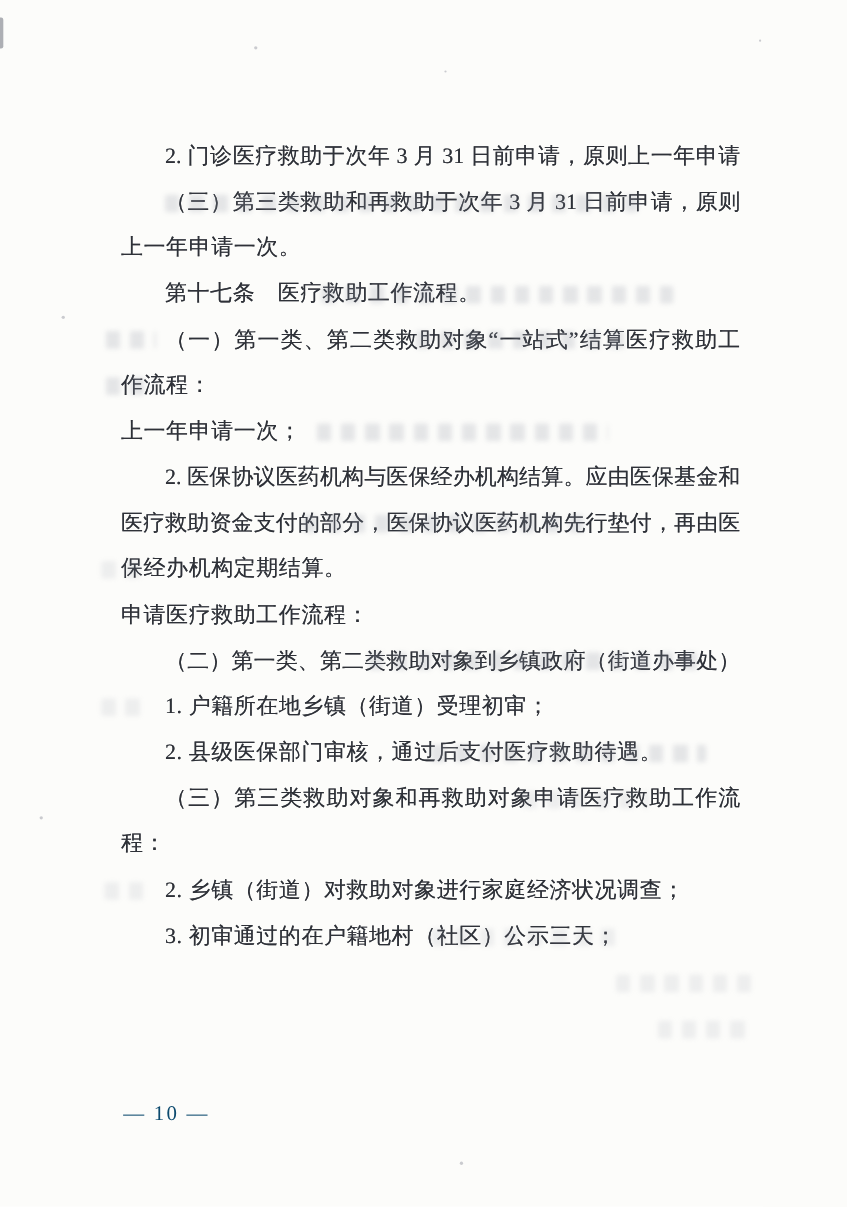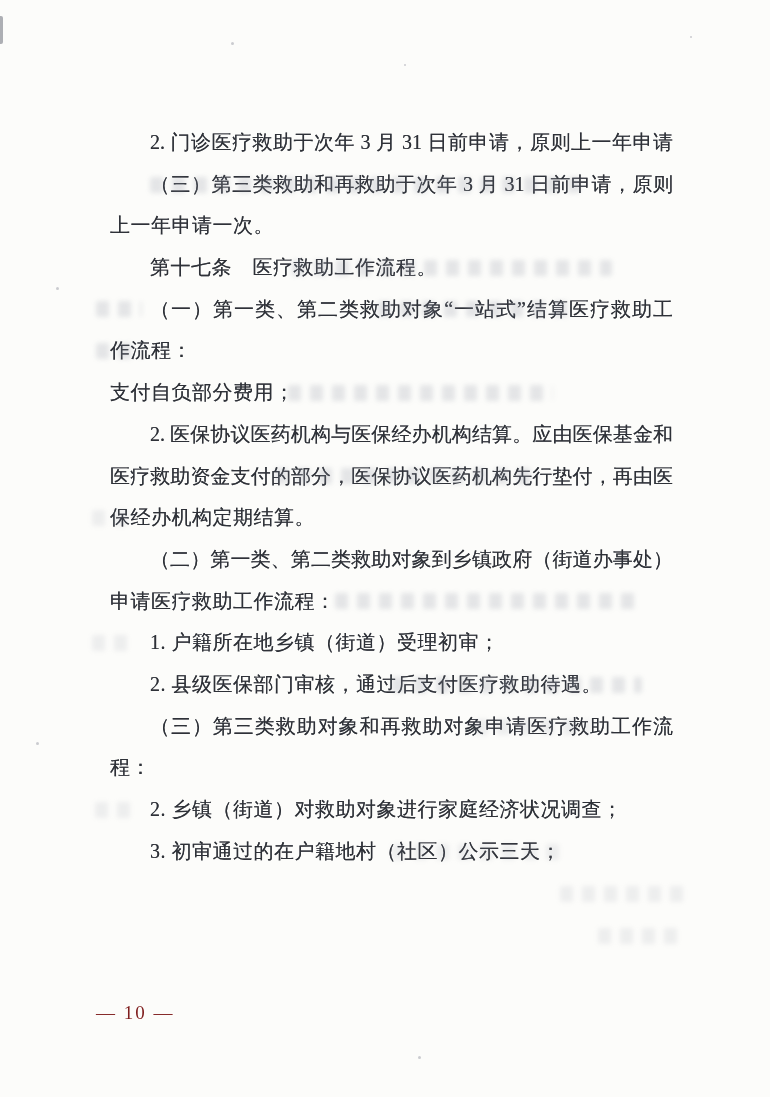--- a/index.html
+++ b/index.html
@@ -41,27 +41,27 @@
   }
   .line.fill {
     white-space: normal;
     text-align: justify;
     text-align-last: justify;
     text-justify: inter-character;
     letter-spacing: 0;
   }
   .page-number {
     position: absolute;
-    left: 96px;
+    left: 112px;
     top: 998px;
     height: 30px;
     line-height: 30px;
     font-size: 19px;
     letter-spacing: 2px;
-    color: #7f1d1d;
+    color: #0c4a6e;
   }
   
   .ghost {
     position: absolute;
     height: 16px;
     background: repeating-linear-gradient(90deg,
       rgba(148, 153, 166, 0.55) 0px, rgba(148, 153, 166, 0.55) 13px,
       rgba(148, 153, 166, 0.0) 13px, rgba(148, 153, 166, 0.0) 22px);
     filter: blur(2.4px);
     opacity: 0.42;
@@ -92,26 +92,26 @@
 
 <div class="page">
 
   <div class="text-block" id="lines-container">
       <div class="line indent fill">2. 门诊医疗救助于次年 3 月 31 日前申请，原则上一年申请</div>
       <div class="line indent fill">（三）第三类救助和再救助于次年 3 月 31 日前申请，原则</div>
       <div class="line">上一年申请一次。</div>
       <div class="line indent">第十七条　医疗救助工作流程。</div>
       <div class="line indent fill">（一）第一类、第二类救助对象“一站式”结算医疗救助工</div>
       <div class="line">作流程：</div>
-      <div class="line">支付自负部分费用；</div>
+      <div class="line">上一年申请一次；</div>
       <div class="line indent fill">2. 医保协议医药机构与医保经办机构结算。应由医保基金和</div>
       <div class="line fill">医疗救助资金支付的部分，医保协议医药机构先行垫付，再由医</div>
       <div class="line">保经办机构定期结算。</div>
+      <div class="line">申请医疗救助工作流程：</div>
       <div class="line indent fill">（二）第一类、第二类救助对象到乡镇政府（街道办事处）</div>
-      <div class="line">申请医疗救助工作流程：</div>
       <div class="line indent">1. 户籍所在地乡镇（街道）受理初审；</div>
       <div class="line indent">2. 县级医保部门审核，通过后支付医疗救助待遇。</div>
       <div class="line indent fill">（三）第三类救助对象和再救助对象申请医疗救助工作流</div>
       <div class="line">程：</div>
       <div class="line indent">2. 乡镇（街道）对救助对象进行家庭经济状况调查；</div>
       <div class="line indent">3. 初审通过的在户籍地村（社区）公示三天；</div>
     </div>
 
   <div class="page-number">— 10 —</div>
 

